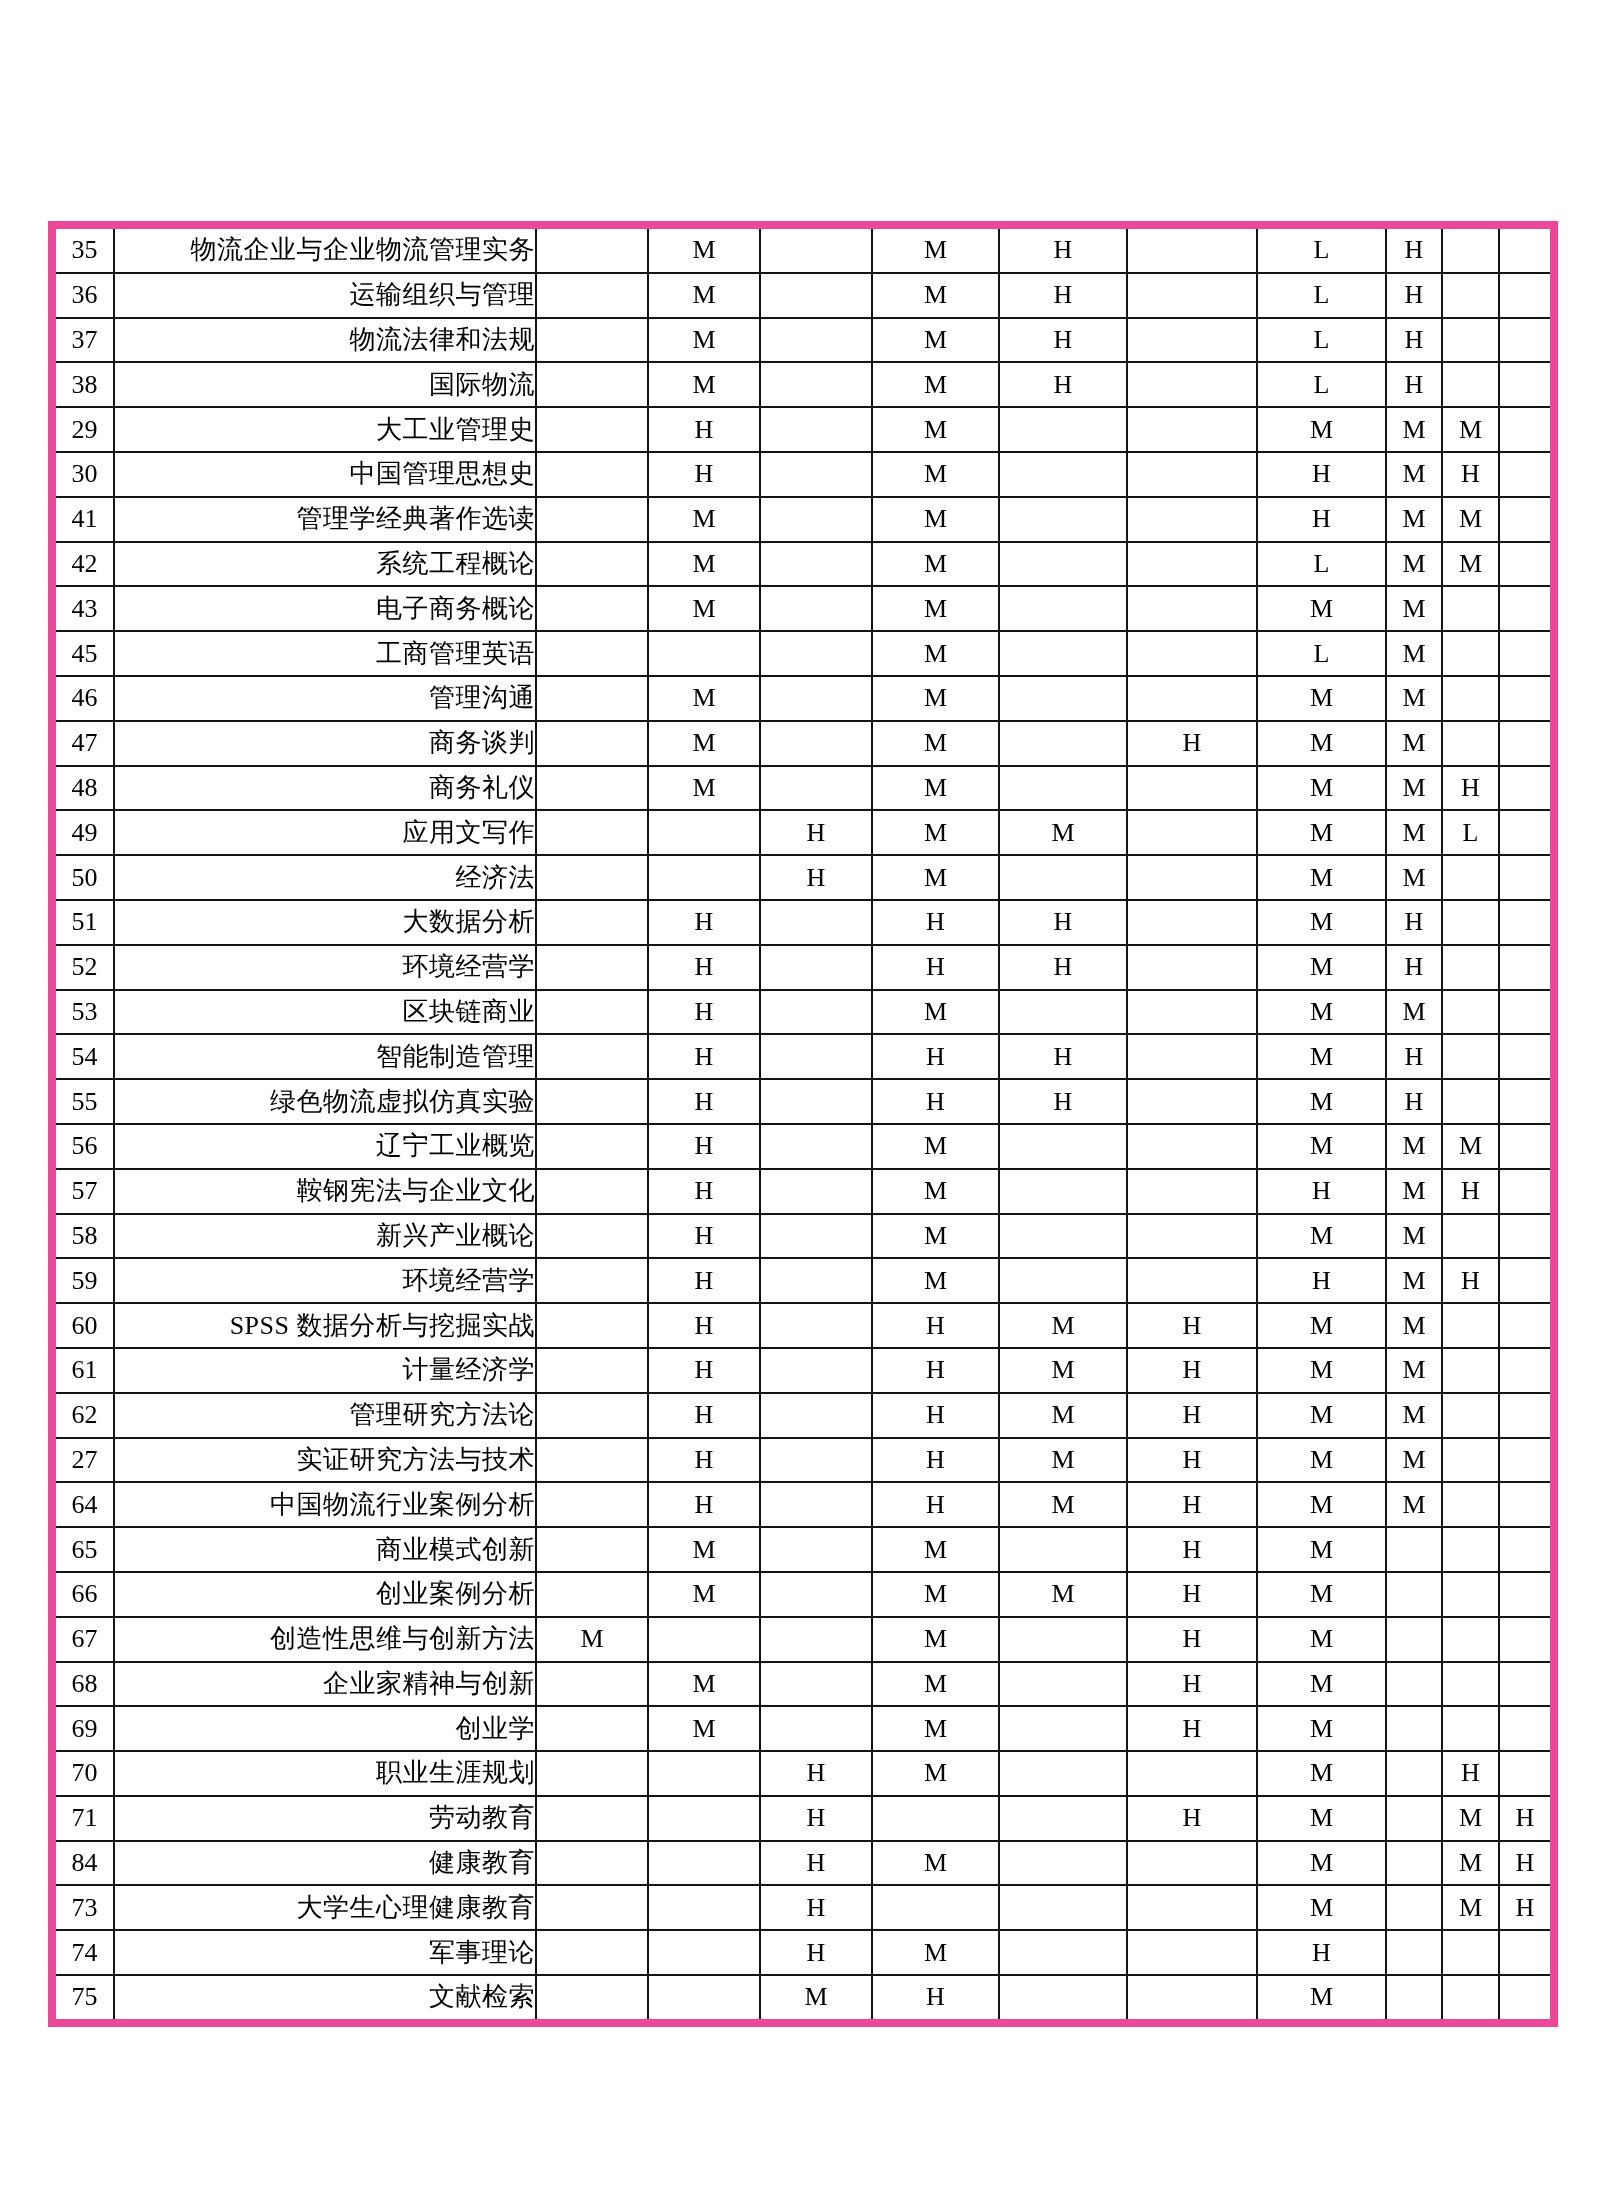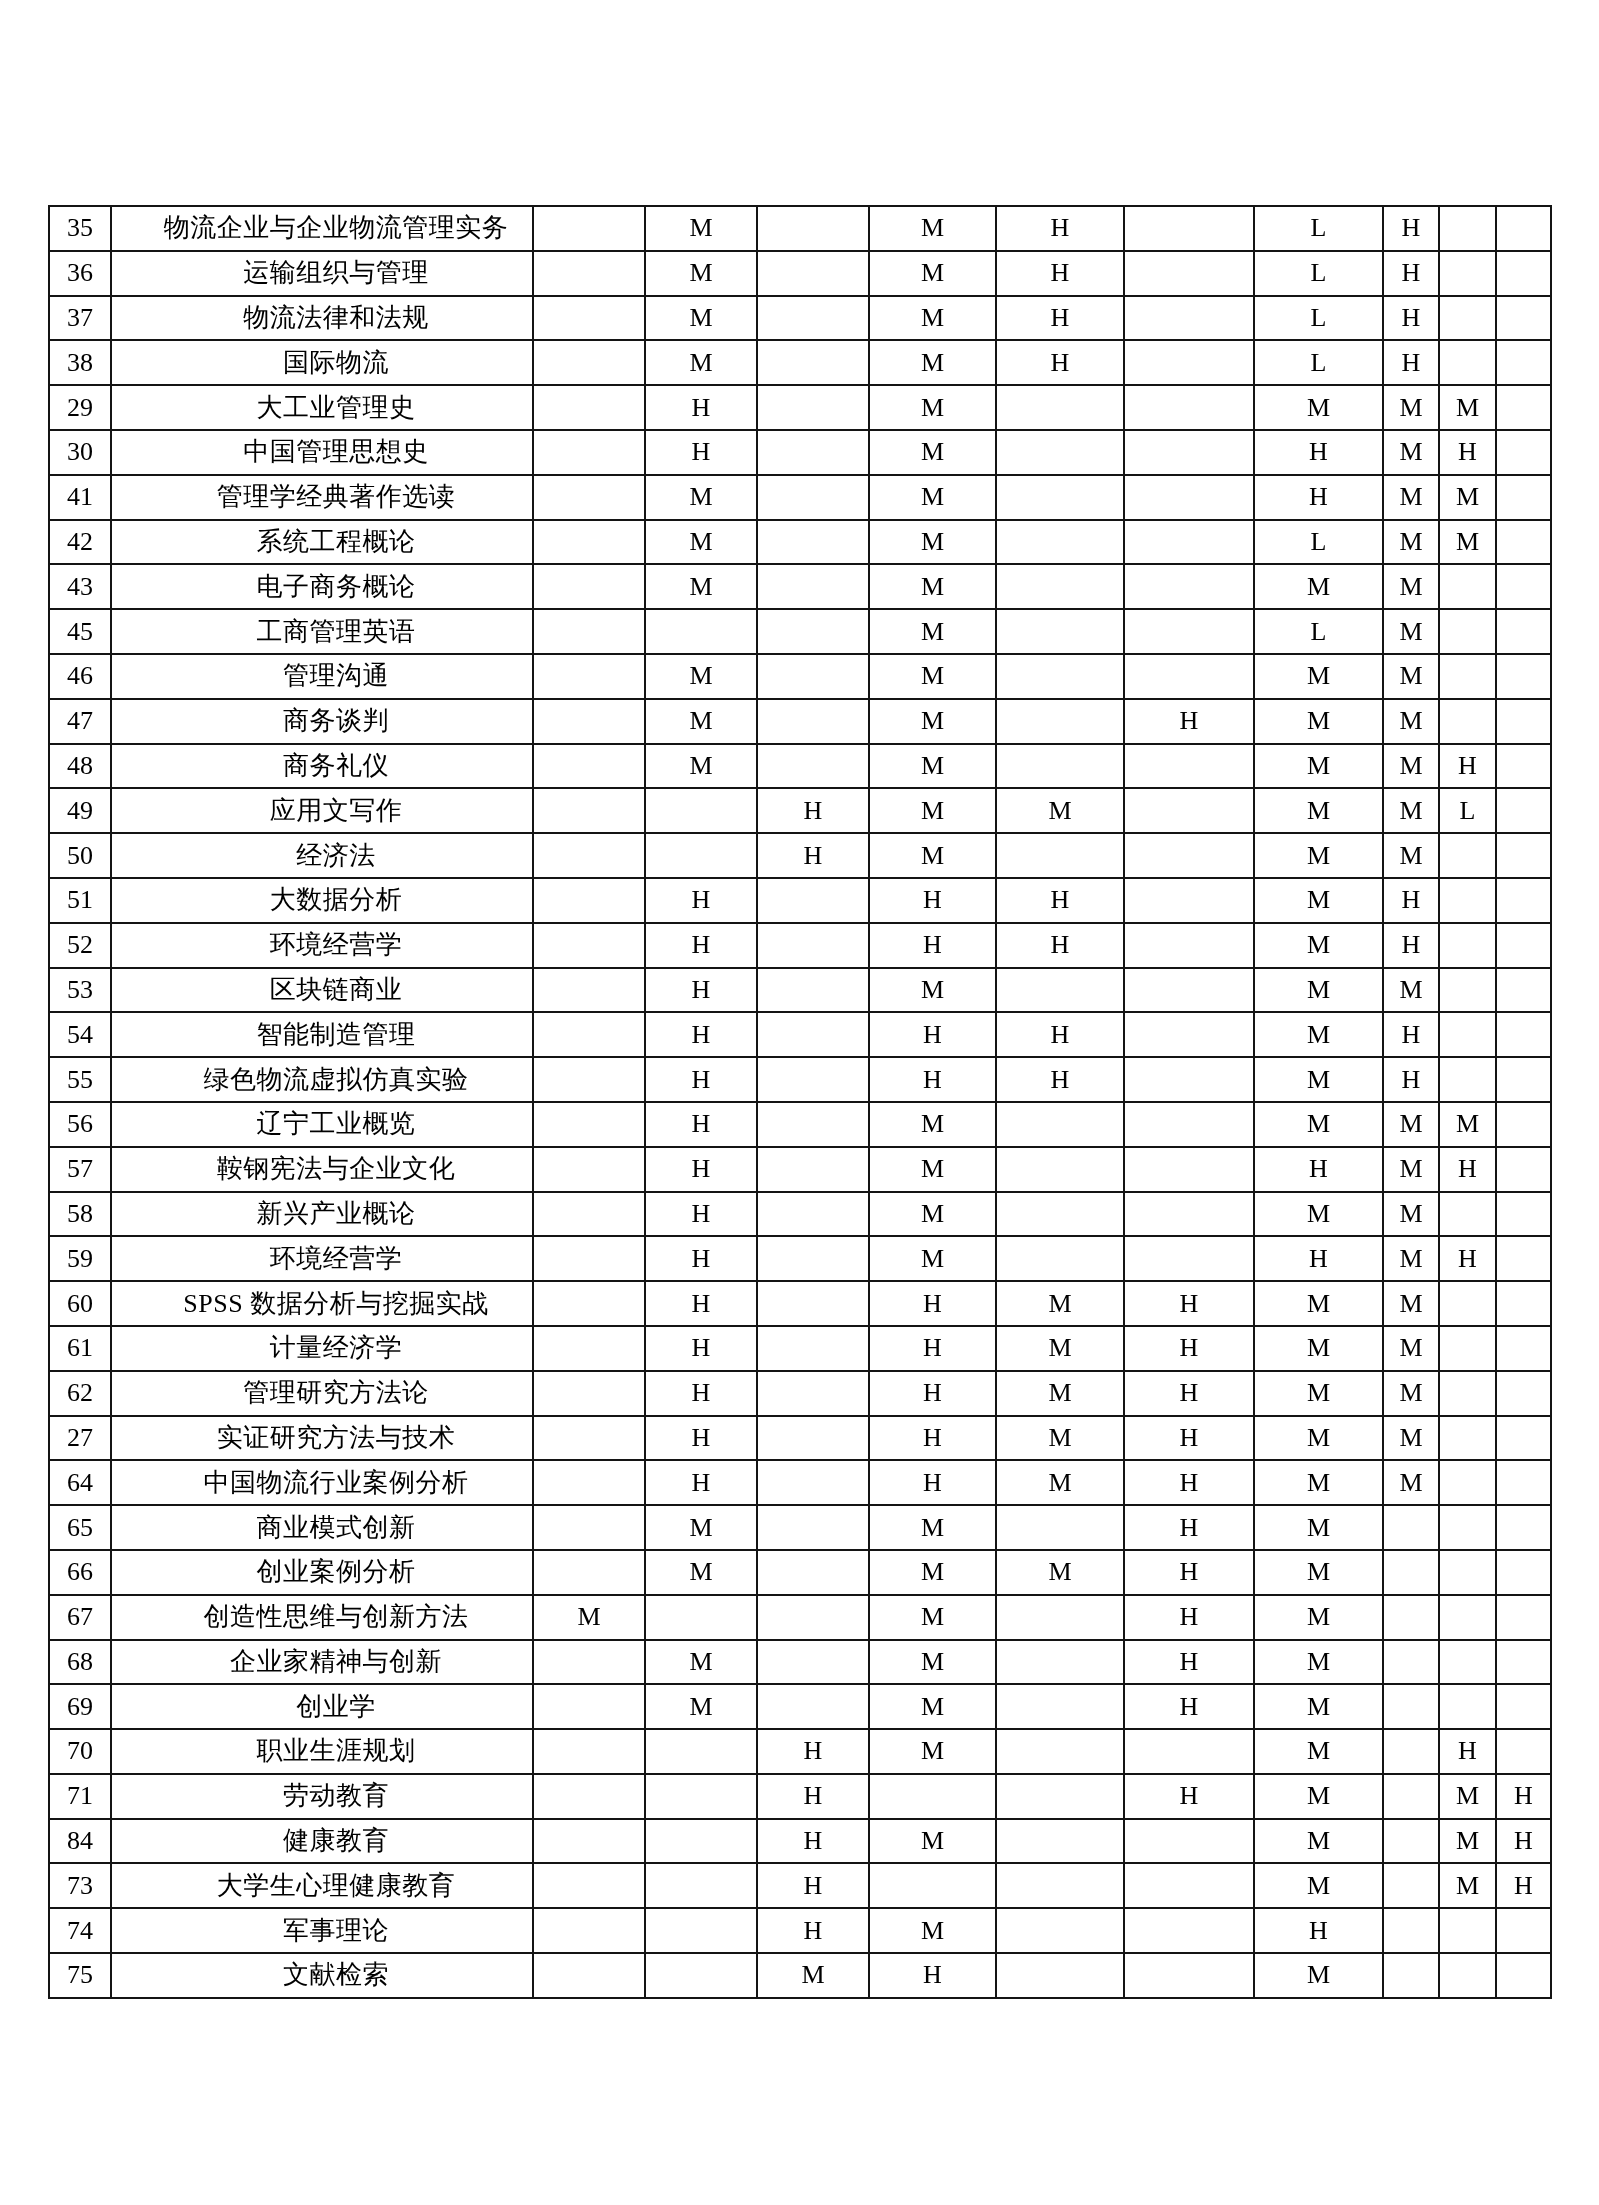--- a/index.html
+++ b/index.html
@@ -12,42 +12,42 @@
     width: 1599px;
     height: 2205px;
     background: #ffffff;
     font-family: "Liberation Serif", "DejaVu Serif", serif;
     color: #000000;
     overflow: hidden;
   }
   table.matrix {
     position: absolute;
     left: 48px;
-    top: 205px;
+    top: 221px;
     width: 1502px;
     border-collapse: collapse;
     table-layout: fixed;
-    border: 2px solid #ec4899;
+    border: 8px solid #ec4899;
   }
   table.matrix td {
     border: 2px solid #141414;
     font-size: 26px;
     line-height: 1;
     text-align: center;
     vertical-align: middle;
     padding: 0;
     height: 42.8px; 
     overflow: hidden;
     white-space: nowrap;
   }
   table.matrix td.num-cell {
     text-align: center;
   }
   table.matrix td.name-cell {
-    text-align: center;
+    text-align: right;
     padding-left: 28px;
     letter-spacing: 0.5px;
   }
   table.matrix td.val-cell {
     text-align: center;
   }
 </style>
 </head>
 <body>
 

